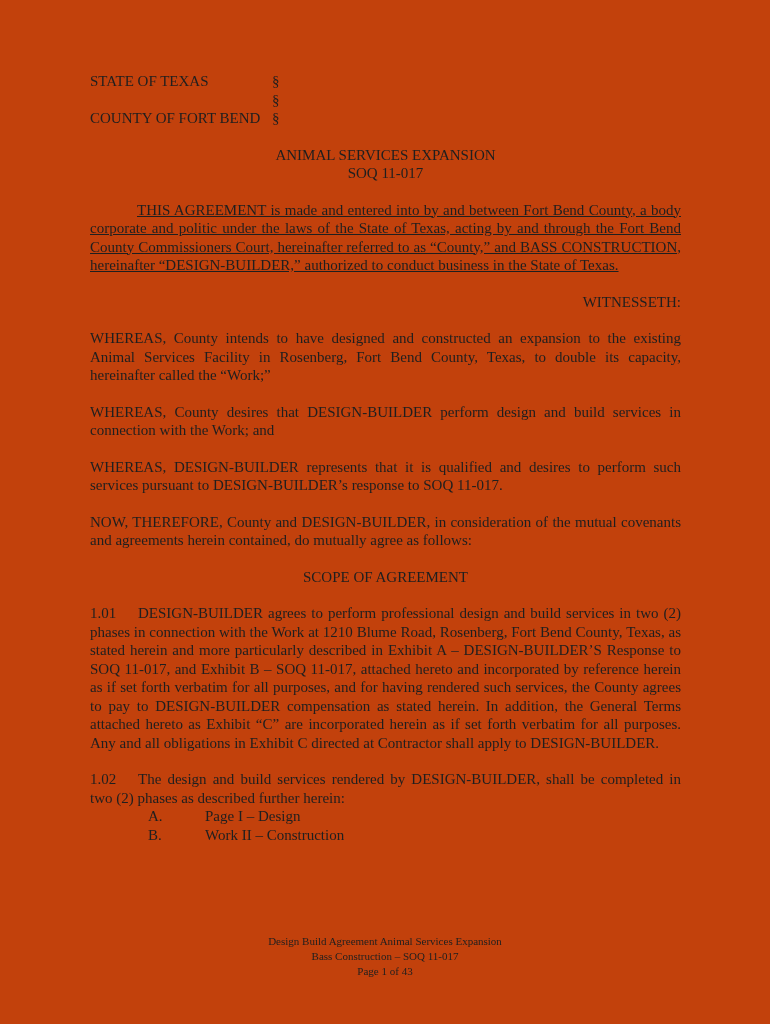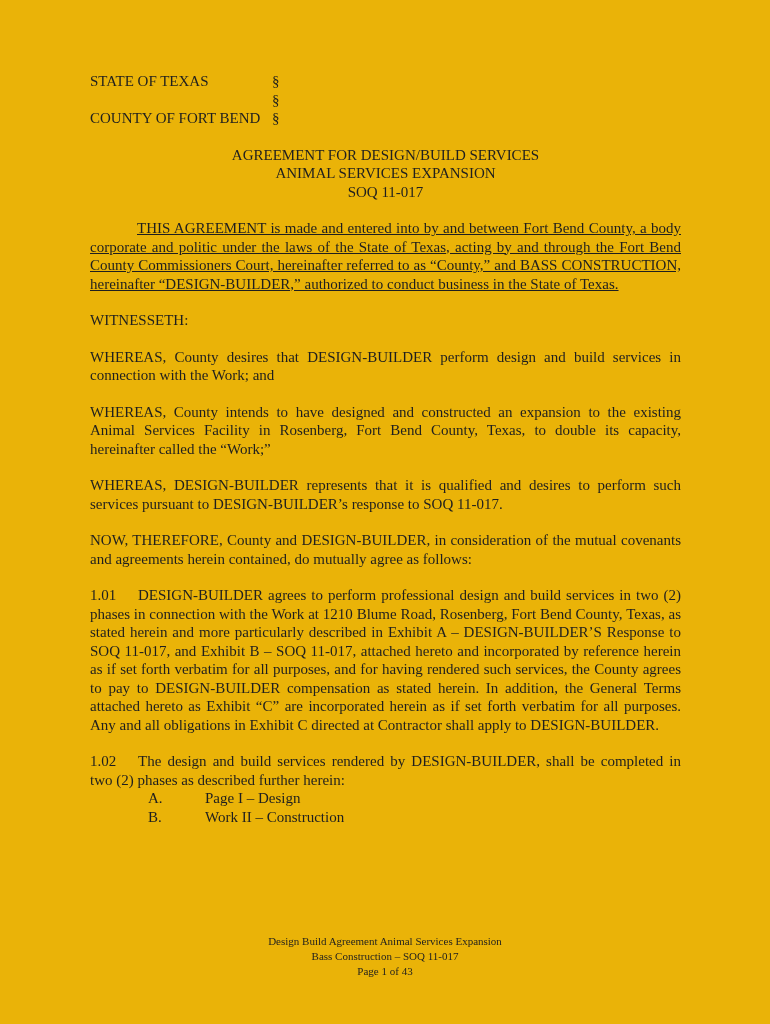--- a/index.html
+++ b/index.html
@@ -13,21 +13,21 @@
     overflow: hidden;
     font-family: "Liberation Serif", "DejaVu Serif", serif;
     color: #1f1f1f;
   }
   .page {
     position: relative;
     box-sizing: border-box;
     width: 770px;
     height: 1024px;
     padding: 72px 89px 0 90px;
-    background: #eab308;
+    background: #c2410c;
     font-size: 15px;
     line-height: 18.5px;
   }
   
   .jurat { margin: 0 0 18px 0; }
   .jurat-row { display: flex; }
   .jurat-label {
     display: inline-block;
     width: 182px;
     flex: 0 0 182px;
@@ -40,21 +40,21 @@
     margin: 0 0 18px 0;
   }
   
   .para {
     text-align: justify;
     text-align-last: left;
     margin: 0 0 18px 0;
   }
   .para.indent-first { text-indent: 47px; text-decoration: underline; }
   .centered-head {
-    text-align: left;
+    text-align: right;
     margin: 8px 0 18px 0;
   }
   .section-heading {
     text-align: center;
     margin: 0 0 18px 0;
   }
   .clause { margin: 0 0 18px 0; }
   .clause-number {
     display: inline-block;
     width: 48px;
@@ -95,36 +95,36 @@
       <span class="jurat-label"></span>
       <span class="jurat-symbol">§</span>
     </div>
     <div class="jurat-row">
       <span class="jurat-label">COUNTY OF FORT BEND</span>
       <span class="jurat-symbol">§</span>
     </div>
   </div>
 
   <div class="doc-title">
-    <div>AGREEMENT FOR DESIGN/BUILD SERVICES</div>
     <div>ANIMAL SERVICES EXPANSION</div>
     <div>SOQ 11-017</div>
   </div>
 
   <p class="para indent-first">THIS AGREEMENT is made and entered into by and between Fort Bend County, a body corporate and politic under the laws of the State of Texas, acting by and through the Fort Bend County Commissioners Court, hereinafter referred to as “County,” and BASS CONSTRUCTION, hereinafter “DESIGN-BUILDER,” authorized to conduct business in the State of Texas.</p>
 
   <div class="centered-head">WITNESSETH:</div>
 
+  <p class="para">WHEREAS, County intends to have designed and constructed an expansion to the existing Animal Services Facility in Rosenberg, Fort Bend County, Texas, to double its capacity, hereinafter called the “Work;”</p>
   <p class="para">WHEREAS, County desires that DESIGN-BUILDER perform design and build services in connection with the Work; and</p>
-  <p class="para">WHEREAS, County intends to have designed and constructed an expansion to the existing Animal Services Facility in Rosenberg, Fort Bend County, Texas, to double its capacity, hereinafter called the “Work;”</p>
   <p class="para">WHEREAS, DESIGN-BUILDER represents that it is qualified and desires to perform such services pursuant to DESIGN-BUILDER’s response to SOQ 11-017.</p>
 
   <p class="para">NOW, THEREFORE, County and DESIGN-BUILDER, in consideration of the mutual covenants and agreements herein contained, do mutually agree as follows:</p>
 
   <div class="section-heading">
+    <div>SCOPE OF AGREEMENT</div>
   </div>
 
   <p class="para clause">
     <span class="clause-number">1.01</span><span>DESIGN-BUILDER agrees to perform professional design and build services in two (2) phases in connection with the Work at 1210 Blume Road, Rosenberg, Fort Bend County, Texas, as stated herein and more particularly described in Exhibit A – DESIGN-BUILDER’S Response to SOQ 11-017, and Exhibit B – SOQ 11-017, attached hereto and incorporated by reference herein as if set forth verbatim for all purposes, and for having rendered such services, the County agrees to pay to DESIGN-BUILDER compensation as stated herein.  In addition, the General Terms attached hereto as Exhibit “C” are incorporated herein as if set forth verbatim for all purposes. Any and all obligations in Exhibit C directed at Contractor shall apply to DESIGN-BUILDER.</span>
   </p>
 
   <p class="para clause clause-102">
     <span class="clause-number">1.02</span><span>The design and build services rendered by DESIGN-BUILDER, shall be completed in two (2) phases as described further herein:</span>
   </p>
   <div class="sub-list">

